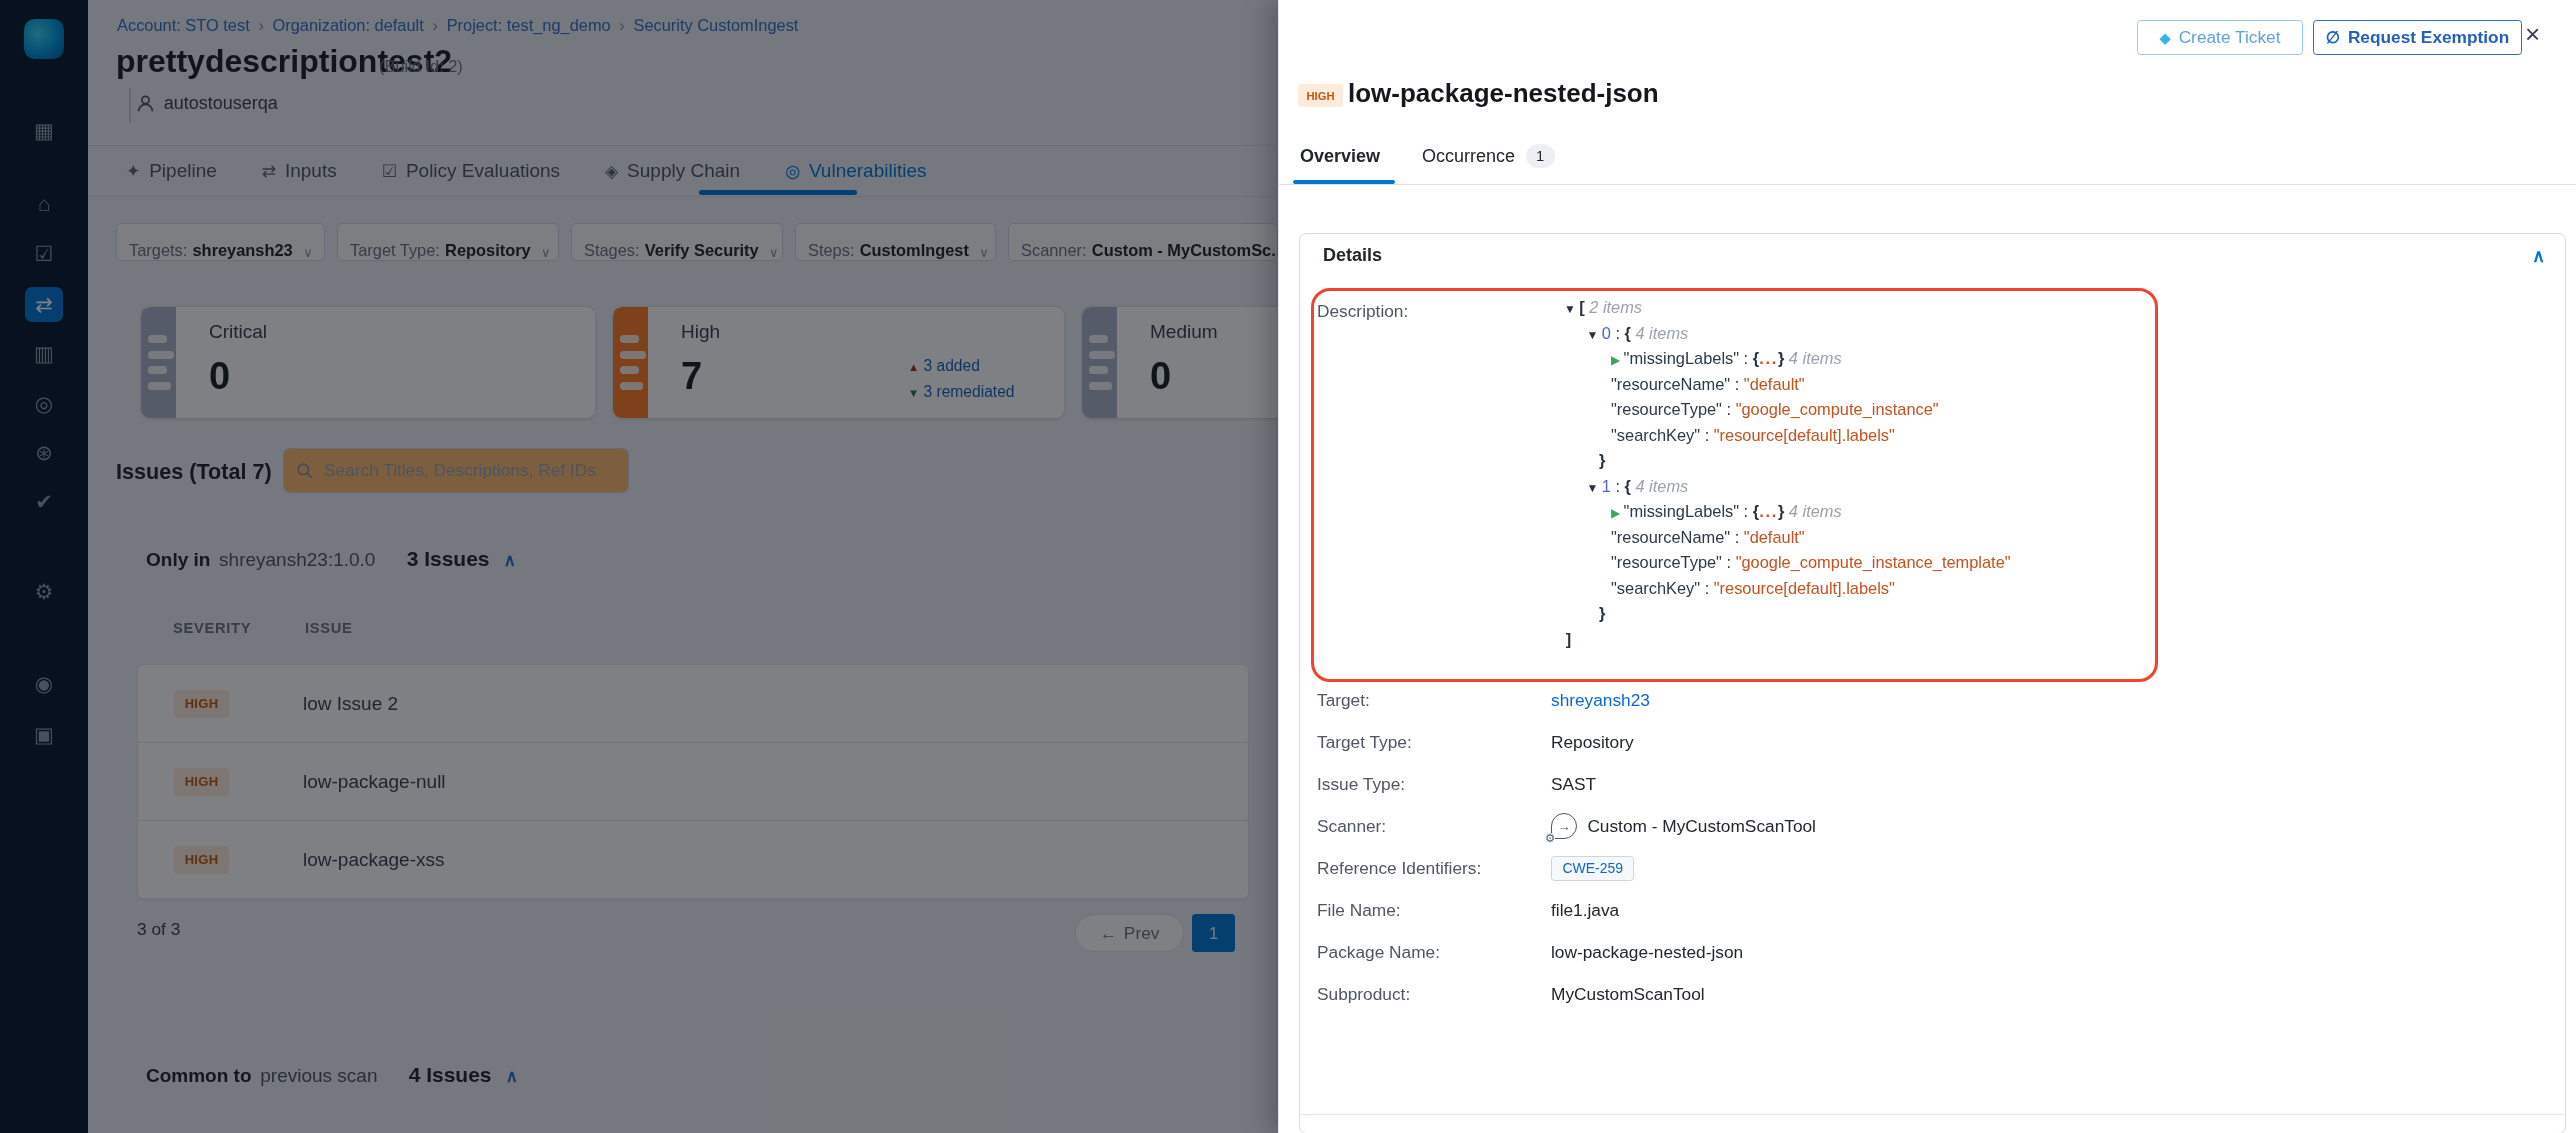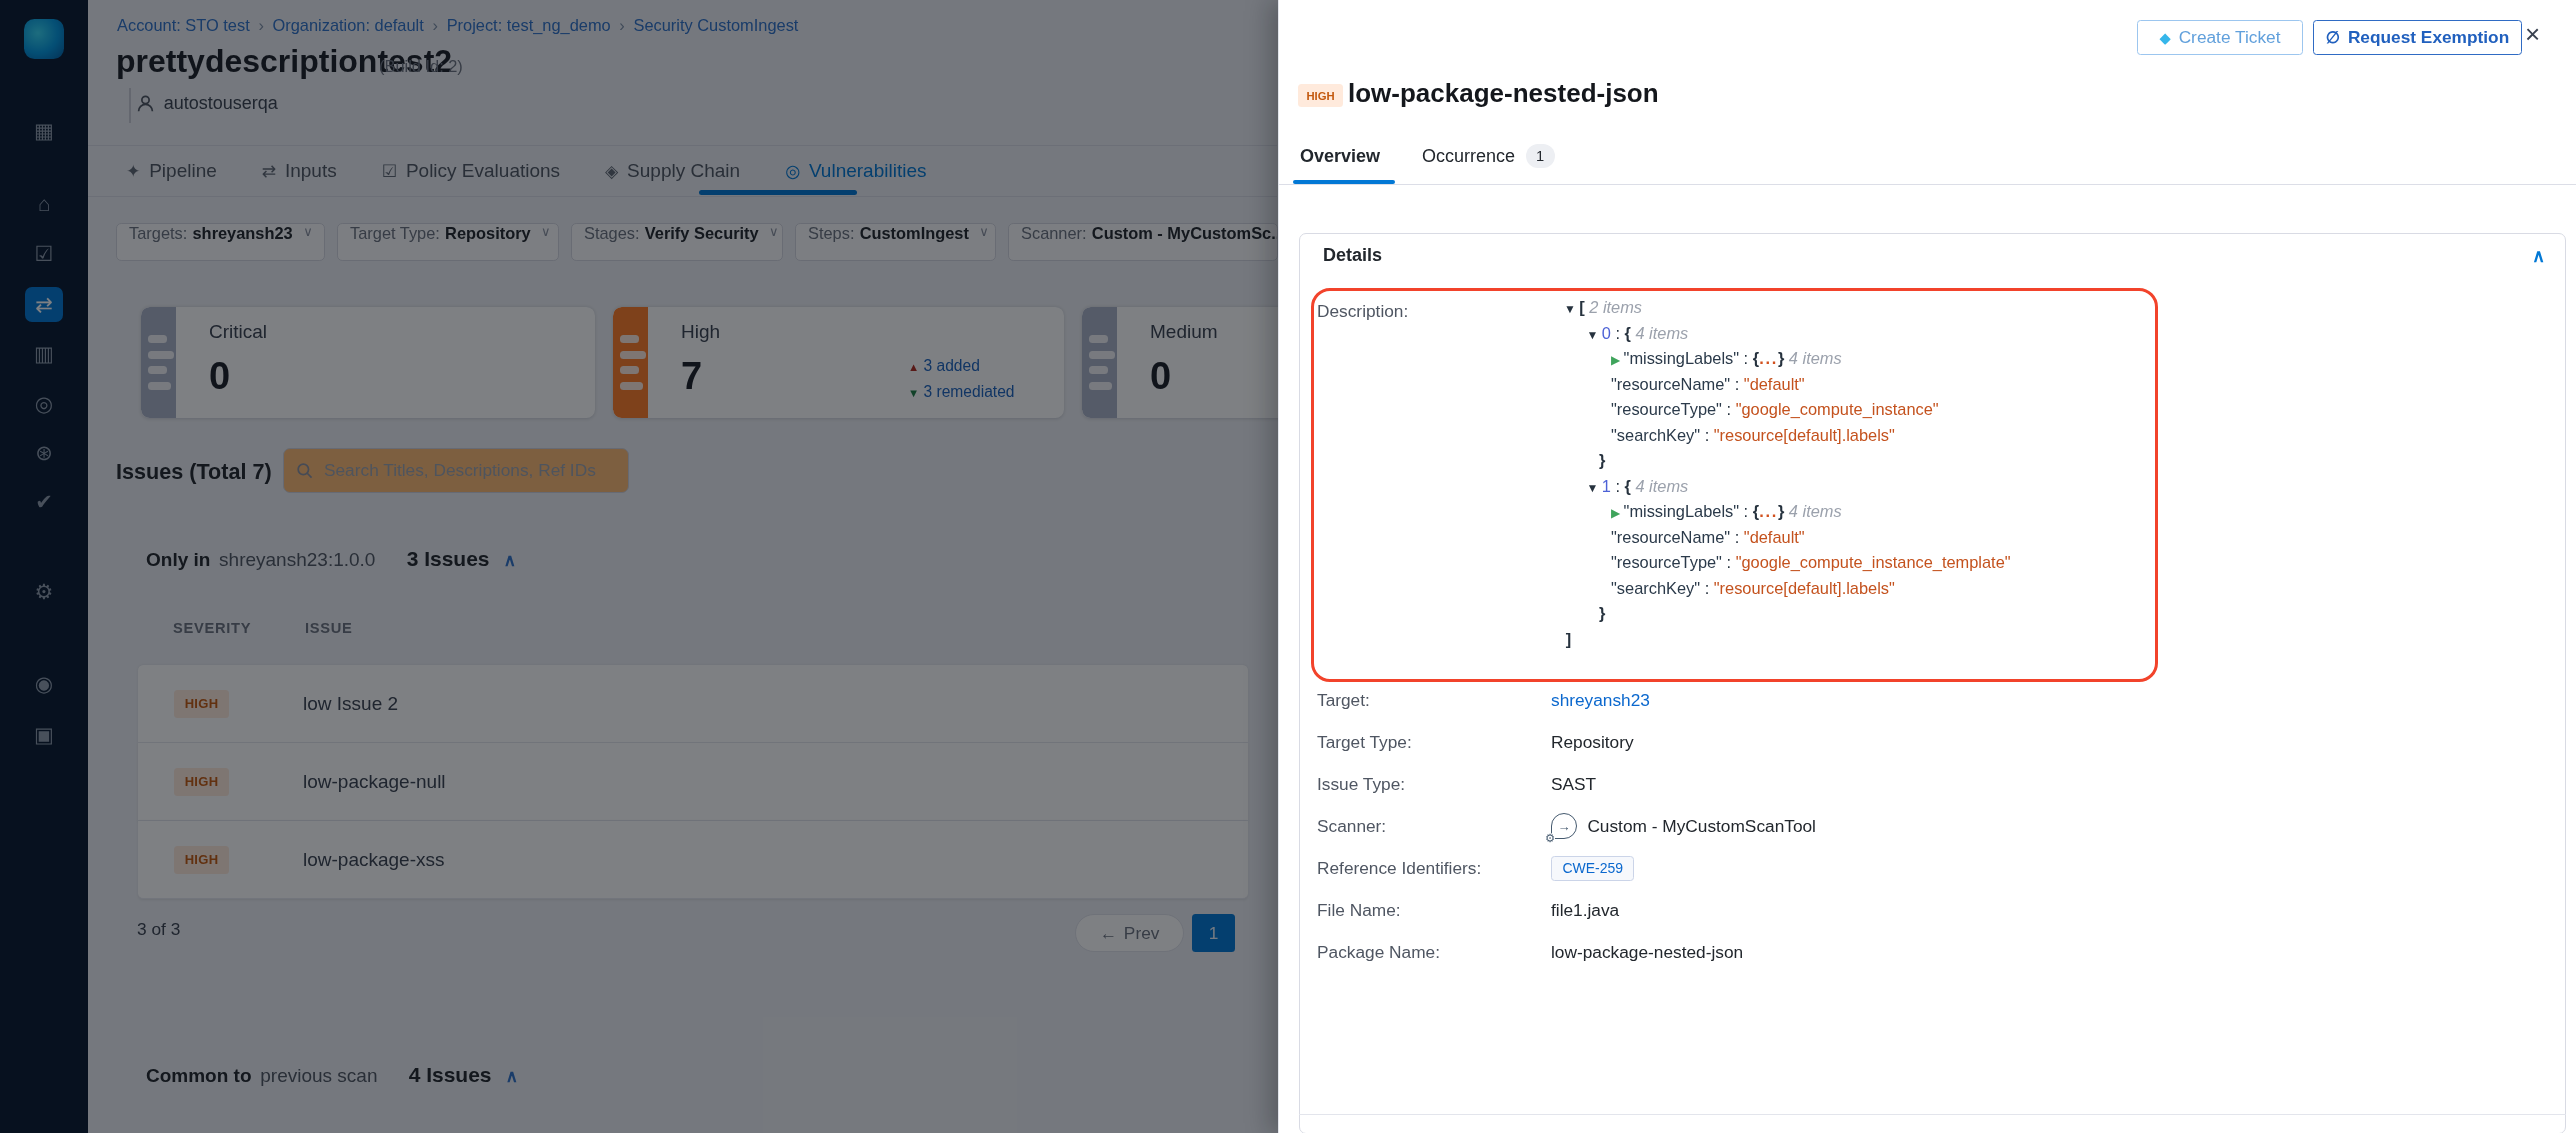--- a/index.html
+++ b/index.html
@@ -27,21 +27,21 @@
   #tabbar{left:38px;top:152px;display:flex;gap:45px;align-items:center;height:38px;}
   .mtab{display:flex;gap:8.7px;align-items:center;font-size:19px;color:#4F5662;}
   .mtab .ic{font-size:17.3px;color:#5E6673;}
   .mtab.active{color:#0278D5;}
   .mtab.active .ic{color:#0278D5;}
   #tab-underline{left:611px;top:190px;width:158px;height:5.2px;background:#0278D5;border-radius:2.6px;}
   #tabbar-bottom{left:0px;top:196px;width:1189px;height:0.9px;background:#DADCE5;}
 
   #filters{left:28px;top:223px;display:flex;gap:12px;}
   .filter-pill{height:38px;background:#FAFBFD;border:0.9px solid #D4D6E0;border-radius:5.2px;
-      display:flex;align-items:flex-start;justify-content:space-between;padding:0 12px;overflow:hidden;white-space:nowrap;}
+      display:flex;align-items:flex-end;justify-content:space-between;padding:0 12px;overflow:hidden;white-space:nowrap;}
   .filter-pill .lab{color:#6B727F;font-size:16.4px;}
   .filter-pill .val{color:#22272D;font-size:16.4px;font-weight:700;margin-left:5.2px;}
   .filter-pill .chev{color:#8A90A0;font-size:13px;margin-left:10.4px;}
 
   #tiles{left:53px;top:307px;display:flex;gap:18px;}
   .tile{height:111px;background:#fff;border-radius:8.7px;box-shadow:0 0.9px 3.5px rgba(40,50,70,.18);display:flex;overflow:hidden;}
   .tile .strip{width:35px;height:100%;border-radius:8.7px 0 0 8.7px;display:flex;flex-direction:column;justify-content:center;gap:7.8px;padding-left:7px;}
   .tile .strip i{display:block;height:7.8px;border-radius:3.5px;background:rgba(255,255,255,.85);}
   .tile .body{padding:14px 0 0 33px;position:relative;flex:1;}
   .tile .lab{font-size:19px;color:#3A4250;}
@@ -403,18 +403,22 @@
           </div>
         </div>
         <div class="frow">
           <div class="flab">File Name:</div>
           <div class="fval">file1.java</div>
         </div>
         <div class="frow">
           <div class="flab">Package Name:</div>
           <div class="fval">low-package-nested-json</div>
         </div>
+        <div class="frow">
+          <div class="flab">Subproduct:</div>
+          <div class="fval">MyCustomScanTool</div>
+        </div>
       </div>
     <div id="card-divider" class="abs"></div>
   </div>
 
 </div>
 
 
 </body></html>

